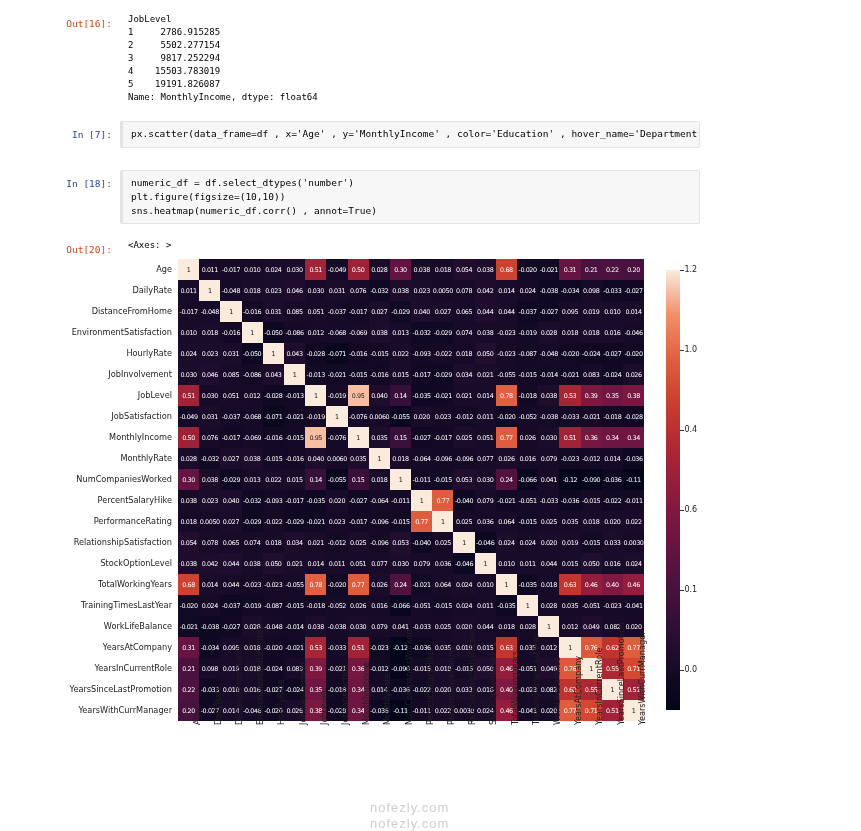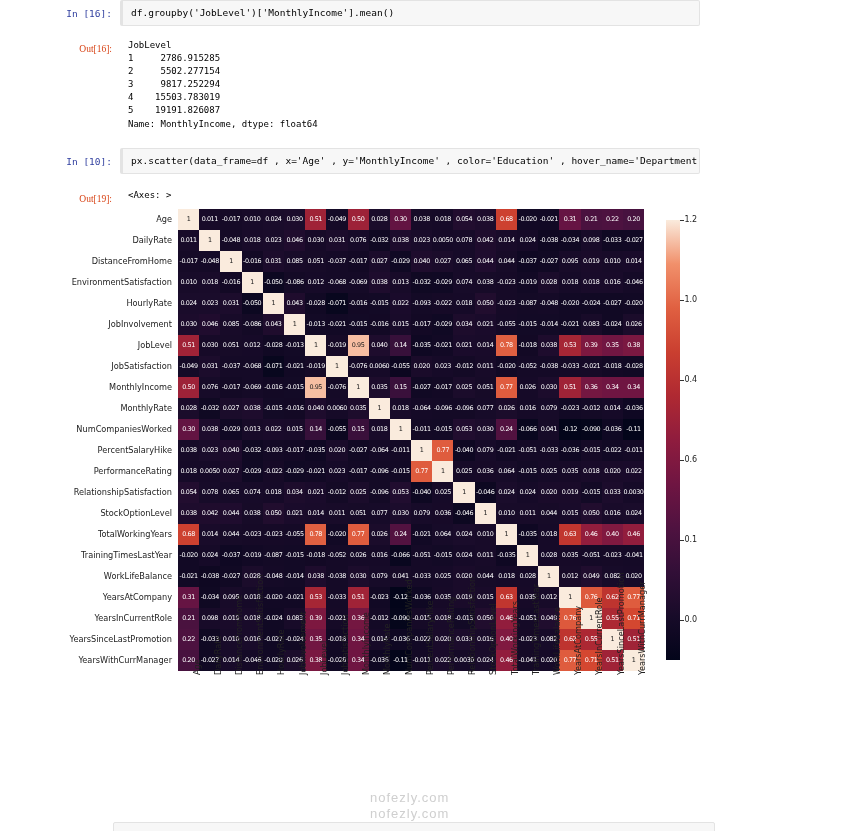--- a/index.html
+++ b/index.html
@@ -3,21 +3,21 @@
 <meta charset="utf-8">
 <style>
   html,body{margin:0;padding:0;background:#fff;}
   body{width:861px;height:831px;font-family:"Liberation Sans",sans-serif;overflow:hidden;}
   .page{position:relative;width:861px;height:831px;background:#fff;}
   .leftgutter{position:absolute;left:0;top:0;width:60px;height:831px;background:#fff;}
   .cellwrap{position:relative;margin-left:60px;width:640px;}
   .cell{display:flex;align-items:flex-start;margin-bottom:0;}
   .prompt{width:52px;flex:0 0 52px;text-align:right;padding-top:8px;padding-right:8px;
     font-family:"DejaVu Sans Mono",monospace;font-size:9.5px;color:#303f9f;white-space:nowrap;}
-  .prompt.out{color:#d84315;font-family:Liberation Serif, serif;}
+  .prompt.out{color:#d84315;}
   .codebox{flex:1;background:#f7f7f7;border:1px solid #e3e3e3;border-left:3px solid #e3e3e3;
     padding:5px 8px;font-family:"DejaVu Sans Mono",monospace;font-size:9.5px;line-height:1.5;
     color:#000;white-space:pre;overflow:hidden;border-radius:2px;}
   .outbox{flex:1;padding:3px 8px;font-family:"DejaVu Sans Mono",monospace;font-size:9px;
     line-height:1.45;color:#000;white-space:pre;}
 
   
   .figwrap{margin-left:60px;width:700px;position:relative;}
   .fig{position:relative;width:660px;height:580px;background:#fff;}
   .hm-rowlabels{position:absolute;left:0;top:0;width:118px;}
@@ -37,51 +37,53 @@
   .bottomcell{position:absolute;left:113px;top:822px;width:600px;height:16px;
     background:#f7f7f7;border:1px solid #e3e3e3;border-radius:2px;}
 </style>
 </head>
 <body>
 
 <div class="page">
 
   <div class="leftgutter"></div>
 
-  <div class="cellwrap">
-    <div class="cell">
-      <div class="prompt">In [16]:</div>
-      <div class="codebox">df.groupby('JobLevel')['MonthlyIncome'].mean()</div>
-    </div>
-  </div>
 
   <div class="cellwrap" style="margin-top:10px;">
     <div class="cell">
       <div class="prompt out">Out[16]:</div>
       <div class="outbox">JobLevel
 1     2786.915285
 2     5502.277154
 3     9817.252294
 4    15503.783019
 5    19191.826087
 Name: MonthlyIncome, dtype: float64</div>
     </div>
   </div>
 
   <div class="cellwrap" style="margin-top:14px;">
     <div class="cell">
-      <div class="prompt">In [10]:</div>
+      <div class="prompt">In [7]:</div>
       <div class="codebox">px.scatter(data_frame=df , x='Age' , y='MonthlyIncome' , color='Education' , hover_name='Department')</div>
     </div>
   </div>
 
+  <div class="cellwrap" style="margin-top:22px;">
+    <div class="cell">
+      <div class="prompt">In [18]:</div>
+      <div class="codebox">numeric_df = df.select_dtypes('number')
+plt.figure(figsize=(10,10))
+sns.heatmap(numeric_df.corr() , annot=True)</div>
+    </div>
+  </div>
 
   <div class="cellwrap" style="margin-top:12px;">
     <div class="cell">
-      <div class="prompt out">Out[19]:</div>
+      <div class="prompt out">Out[20]:</div>
       <div class="outbox">&lt;Axes: &gt;</div>
     </div>
   </div>
 
   <div class="figwrap" style="margin-top:4px;">
     <div class="fig" id="fig">
       <div class="hm-rowlabels" id="rowlabels" style="top: 0px;">
           <div class="hm-rowlabel" style="height: 21px; line-height: 21px;">Age</div>
           <div class="hm-rowlabel" style="height: 21px; line-height: 21px;">DailyRate</div>
           <div class="hm-rowlabel" style="height: 21px; line-height: 21px;">DistanceFromHome</div>

